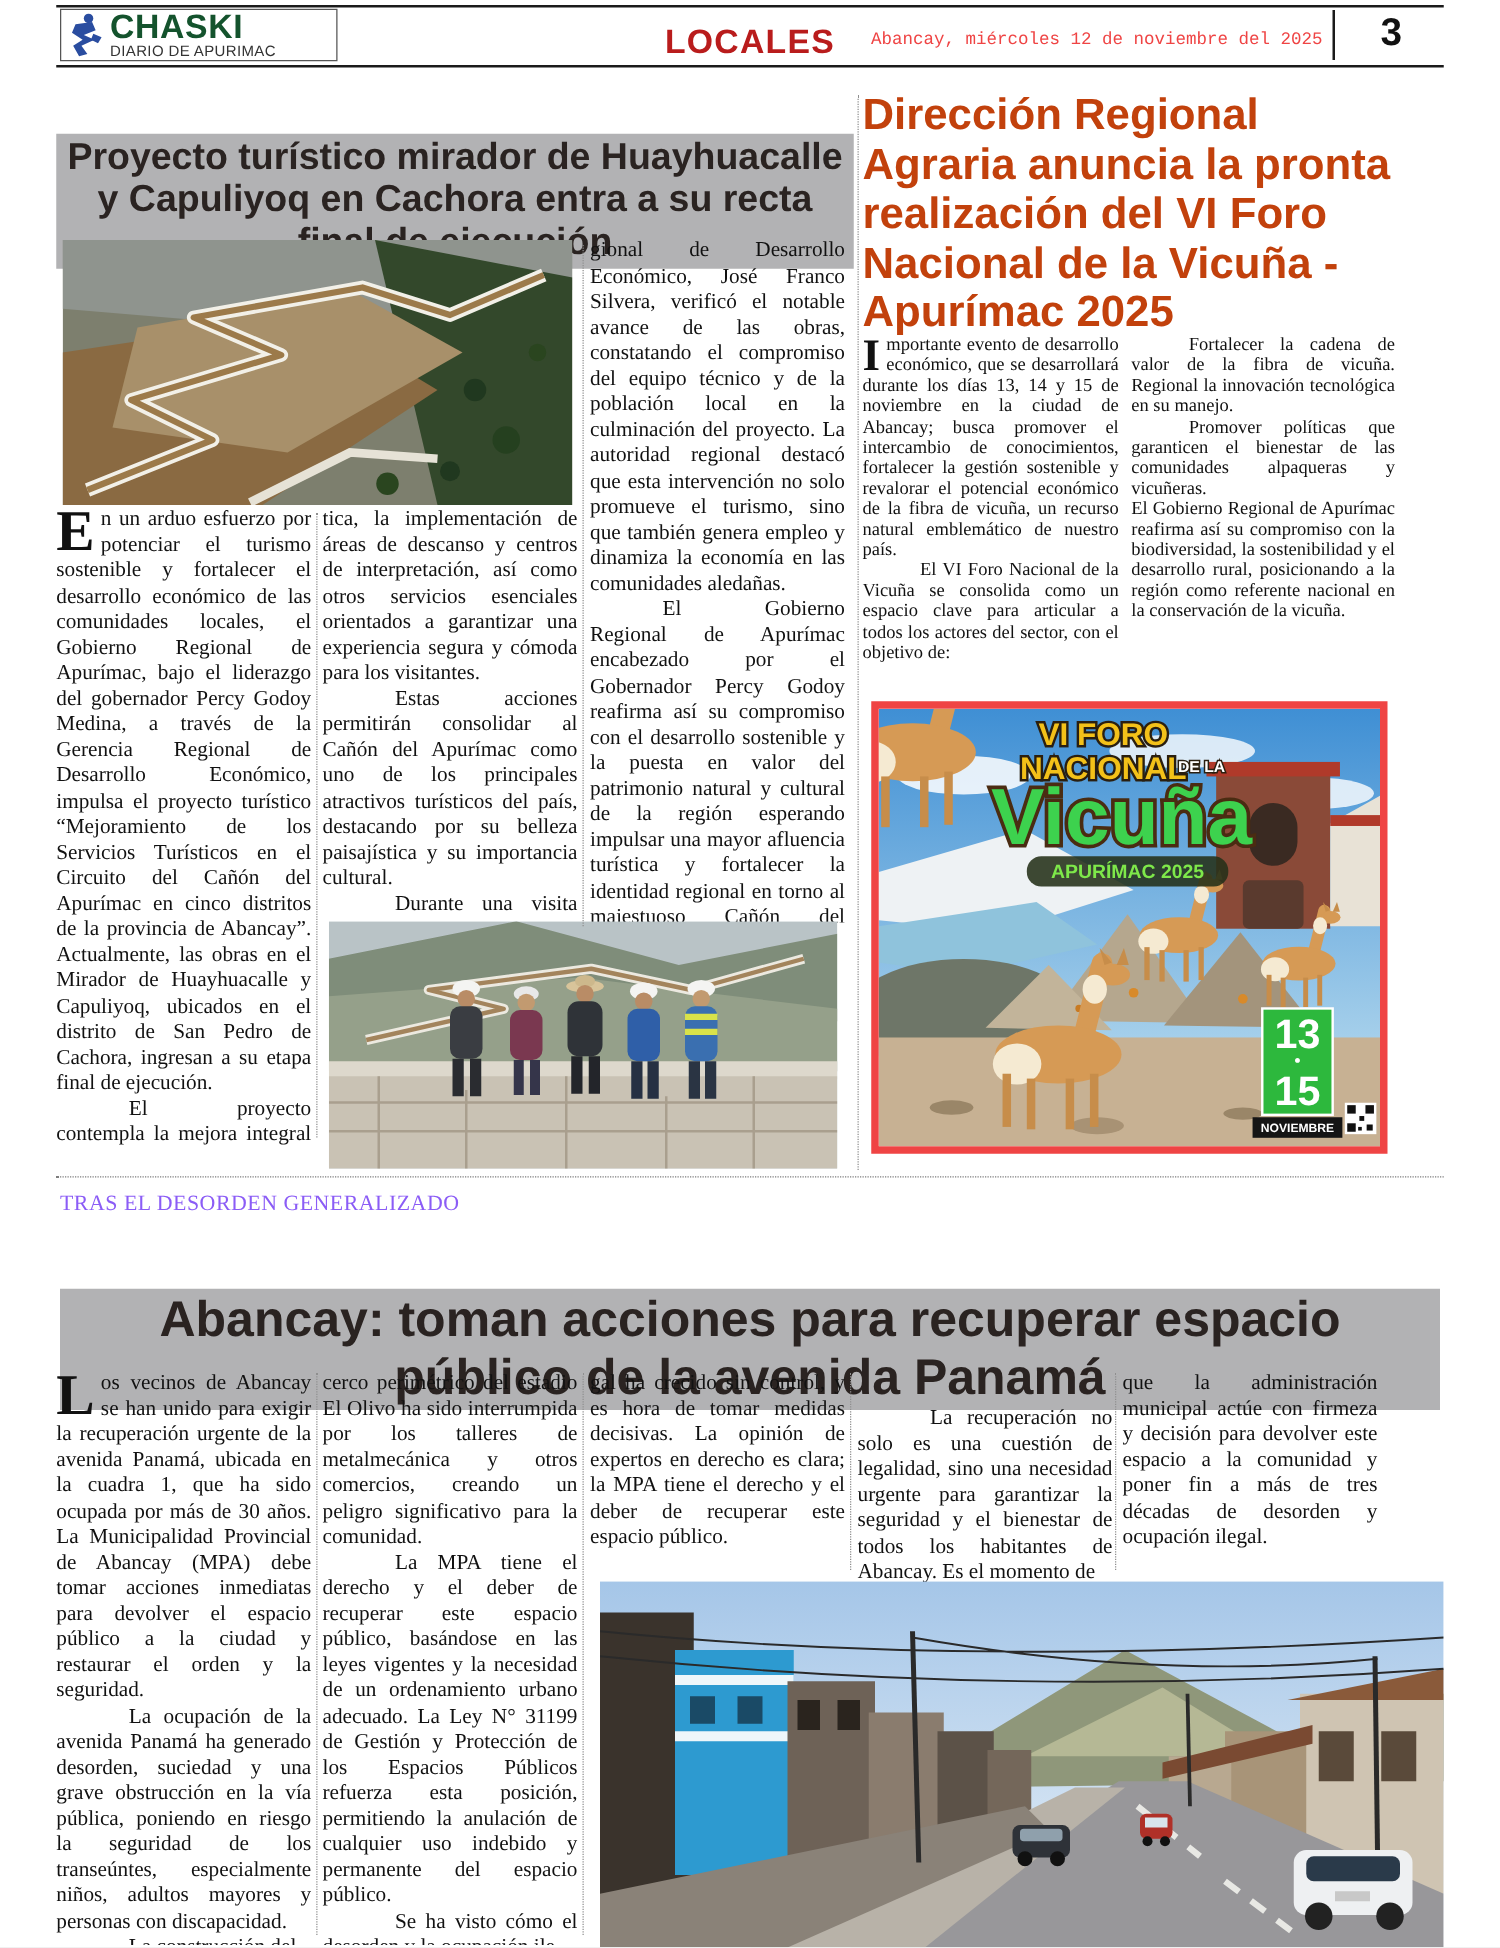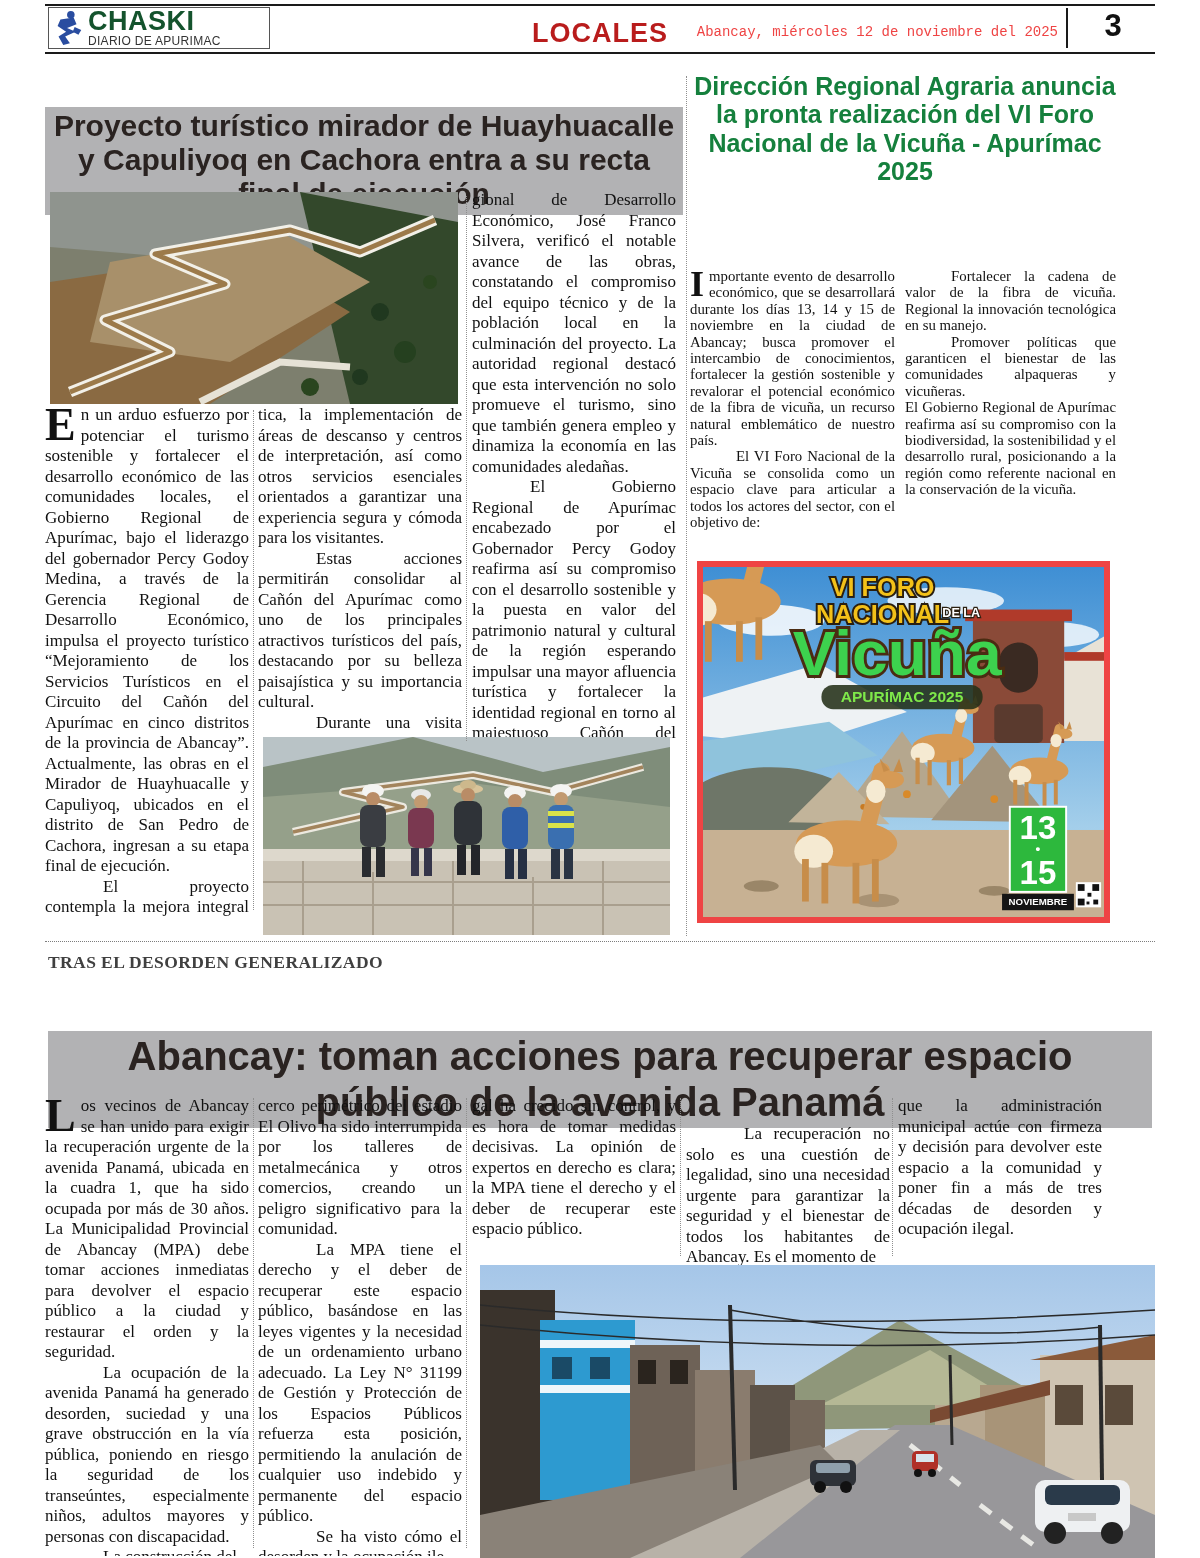--- a/index.html
+++ b/index.html
@@ -39,31 +39,31 @@
   
   #a1 { left:45px; top:72px; width:638px; height:868px; }
   #a1 .h-box { position:absolute; left:0; top:0; width:638px; height:108px; font-size:30px; line-height:1.14; padding:2px 8px;margin-top:35px;}
   #a1 .photo1 { left:5px;  top:120px; width:408px; height:212px; }
   #a1 .c1 { left:0;   top:333px; height:512px; }
   #a1 .c2 { left:213px; top:333px; height:328px; }
   #a1 .c3 { left:427px; top:118px; height:548px; }
   #a1 .photo2 { left:218px; top:665px; width:407px; height:198px; }
   
   #a2 { left:690px; top:72px; width:430px; height:868px; }
-  #a2 .headline { font-family:"Liberation Sans",sans-serif; font-weight:bold; font-size:25px;
-                  line-height:1.13; text-align:center; color:#15803d; margin:0; }
+  #a2 .headline { font-family:"Liberation Sans",sans-serif; font-weight:bold; font-size:35px;
+                  line-height:1.13; text-align:left; color:#c2410c; margin:0; }
   #a2 .col { width:205px; font-size:14.8px; line-height:16.4px; top:196px; height:292px; }
   #a2 .c1 { left:0; }
   #a2 .c2 { left:215px; width:211px; }
   #a2 .dropcap { font-size:36px; line-height:28px; }
   #a2 .ind { text-indent:46px; }
   #a2 .poster { left:7px; top:489px; width:413px; height:362px; border:6px solid #ef4444; box-sizing:border-box;}
   
   #a3 { left:45px; top:950px; width:1110px; height:608px; }
-  .kicker { position:absolute; left:3px; top:2px; font-weight:bold; font-size:17.5px; letter-spacing:.4px; color:#404040;}
+  .kicker { position:absolute; left:3px; top:2px; font-weight:normal; font-size:17.5px; letter-spacing:.4px; color:#8b5cf6;}
   #a3 .h-box { position:absolute; left:3px; top:33px; width:1104px; height:97px; font-size:40px; line-height:1.16; padding:2px 40px;margin-top:48px;}
   #a3 .col { top:146px; }
   #a3 .c1 { left:0;    height:460px; }
   #a3 .c2 { left:213px; height:460px; }
   #a3 .c3 { left:427px; height:168px; }
   #a3 .c4 { left:641px; height:168px;margin-top:28px; }
   #a3 .c5 { left:853px; height:168px; }
   #a3 .photo3 { left:435px; top:315px; width:675px; height:293px; }
 </style>
 </head>

